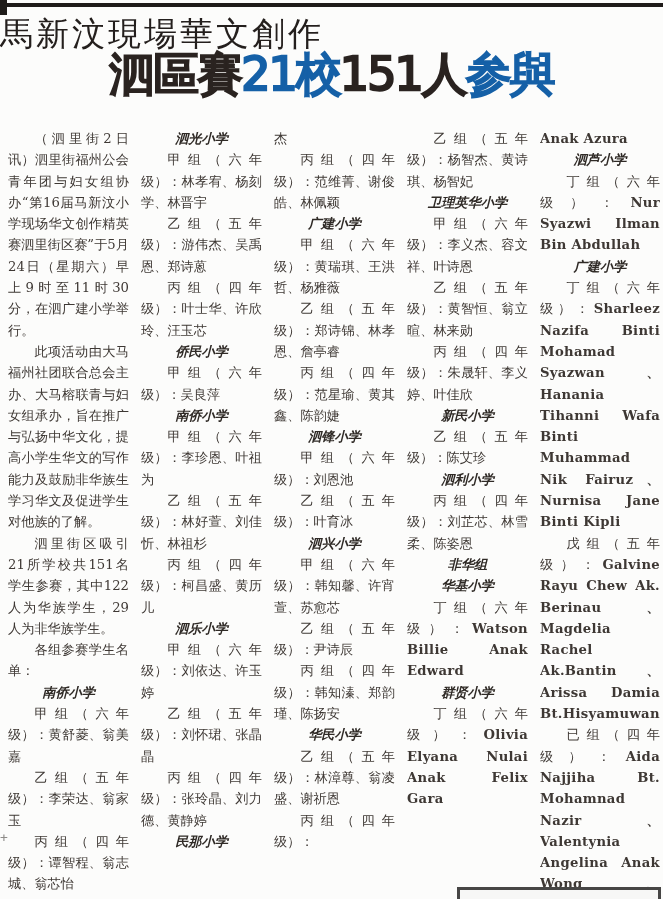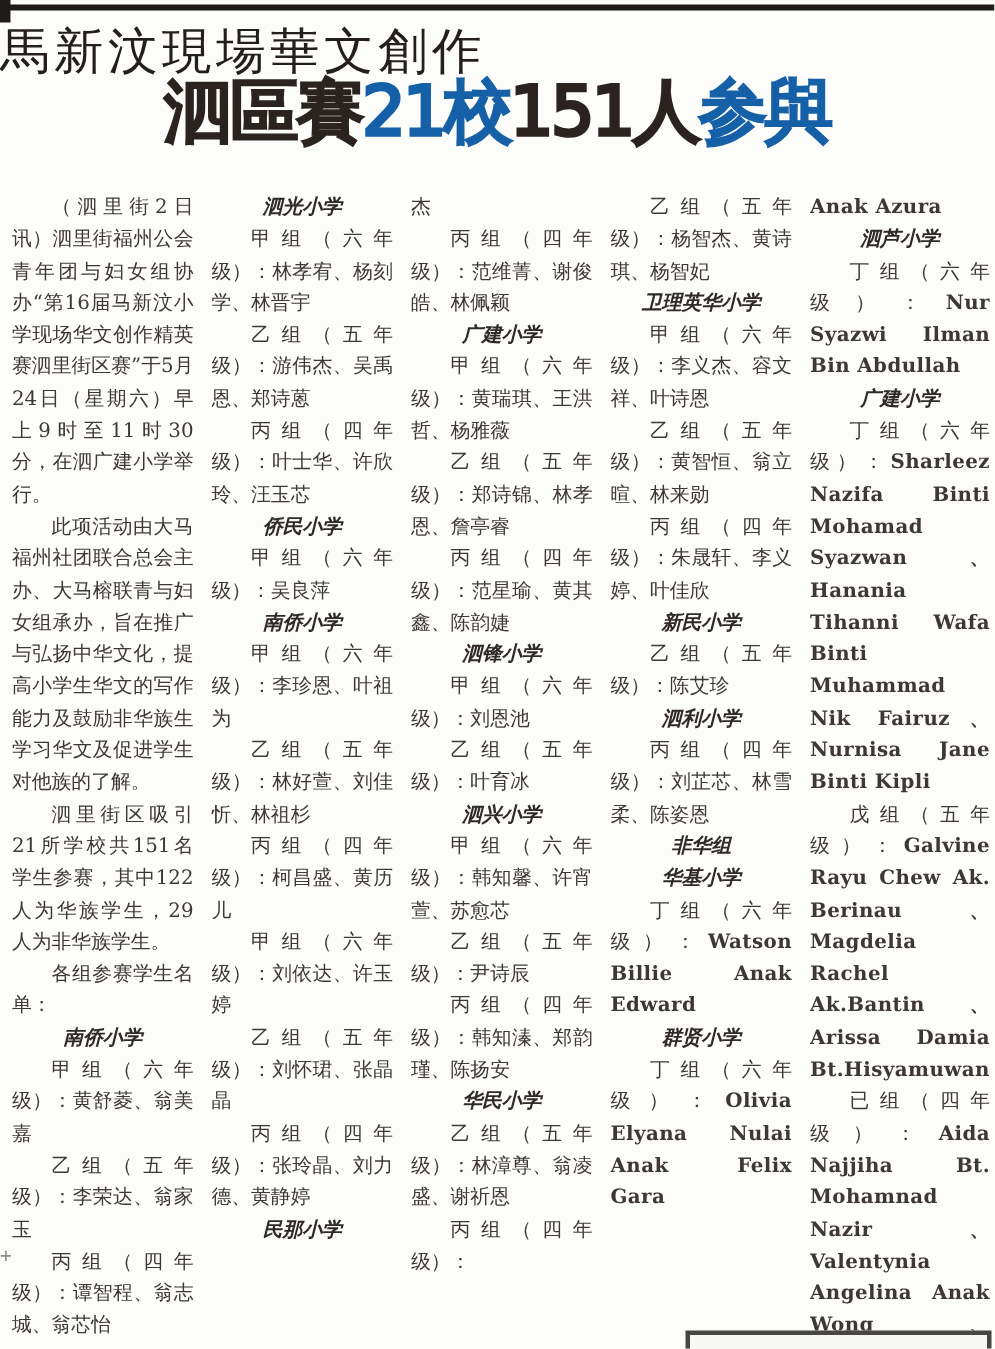--- a/index.html
+++ b/index.html
@@ -84,20 +84,21 @@
       <p class="school">泗光小学</p>
       <p class="group"><span class="glabel">甲组（六年级）：</span><span class="names">林孝宥、杨刻学、林晋宇</span></p>
       <p class="group"><span class="glabel">乙组（五年级）：</span><span class="names">游伟杰、吴禹恩、郑诗蒽</span></p>
       <p class="group"><span class="glabel">丙组（四年级）：</span><span class="names">叶士华、许欣玲、汪玉芯</span></p>
       <p class="school">侨民小学</p>
       <p class="group"><span class="glabel">甲组（六年级）：</span><span class="names">吴良萍</span></p>
       <p class="school">南侨小学</p>
       <p class="group"><span class="glabel">甲组（六年级）：</span><span class="names">李珍恩、叶祖为</span></p>
       <p class="group"><span class="glabel">乙组（五年级）：</span><span class="names">林好萱、刘佳忻、林祖杉</span></p>
       <p class="group"><span class="glabel">丙组（四年级）：</span><span class="names">柯昌盛、黄历儿</span></p>
+      <p class="school">泗乐小学</p>
       <p class="group"><span class="glabel">甲组（六年级）：</span><span class="names">刘依达、许玉婷</span></p>
       <p class="group"><span class="glabel">乙组（五年级）：</span><span class="names">刘怀珺、张晶晶</span></p>
       <p class="group"><span class="glabel">丙组（四年级）：</span><span class="names">张玲晶、刘力德、黄静婷</span></p>
       <p class="school">民那小学</p>
       <p class="group"></p>
     </div>
     <div class="column">
       <p class="cont">杰</p>
       <p class="group"><span class="glabel">丙组（四年级）：</span><span class="names">范维菁、谢俊皓、林佩颖</span></p>
       <p class="school">广建小学</p>

